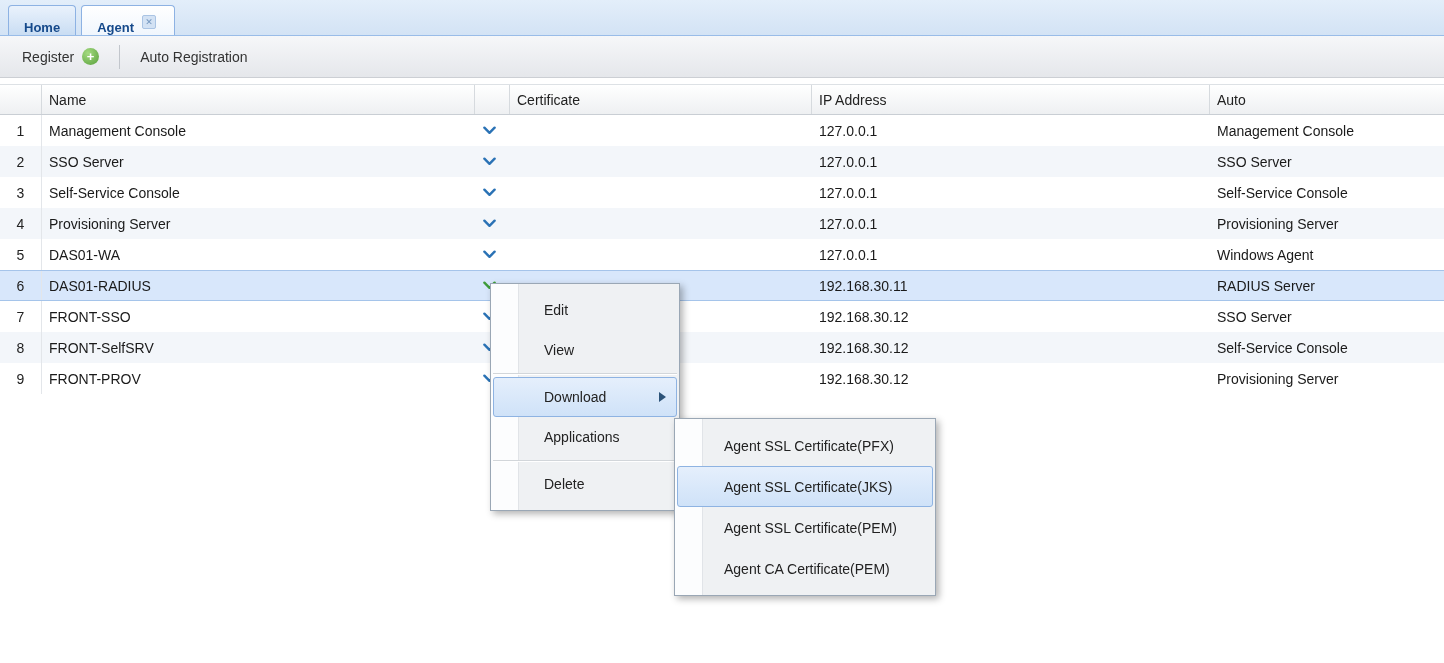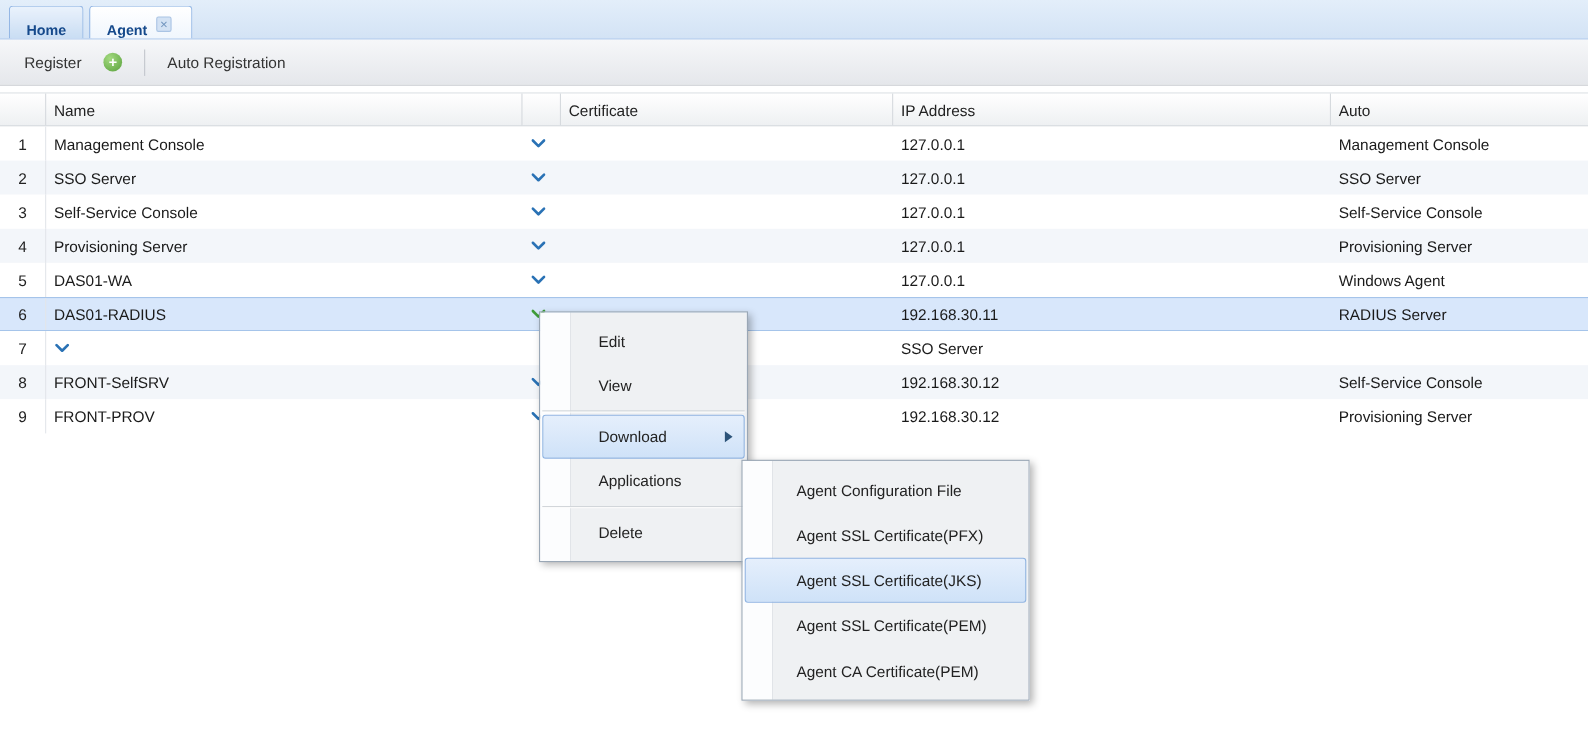--- a/index.html
+++ b/index.html
@@ -30,21 +30,21 @@
     display:flex; align-items:center; justify-content:center; cursor:pointer;
   }
 
   
   .toolbar {
     height:42px; background:linear-gradient(#f6f7f9,#e5e7eb);
     border-bottom:1px solid #cccfd4;
     display:flex; align-items:center; padding-left:14px;
     font-size:14px; color:#333;
   }
-  .tb-btn { display:flex; align-items:center; gap:20px; padding:6px 8px; border-radius:3px; cursor:pointer; }
+  .tb-btn { display:flex; align-items:center; gap:8px; padding:6px 8px; border-radius:3px; cursor:pointer; }
   .plus-icon {
     width:17px; height:17px; border-radius:50%;
     background:radial-gradient(circle at 35% 30%, #a4da80, var(--icon-green,#58a03b));
     color:#fff; font-size:13px; font-weight:bold;
     display:flex; align-items:center; justify-content:center; line-height:1;
   }
   .tb-sep { width:1px; height:24px; background:#c2c6cc; margin:0 12px; }
 
   
   .grid { margin-top:6px; }
@@ -201,20 +201,21 @@
       <svg class="chevron" width="13" height="9" viewBox="0 0 14 9">
         <path d="M1.5 1.5 L7 7 L12.5 1.5" fill="none" stroke="currentColor" stroke-width="2.6" stroke-linecap="round" stroke-linejoin="round"></path>
       </svg>
     </div>
     <div class="cell desc"></div>
     <div class="cell ip">192.168.30.11</div>
     <div class="cell type">RADIUS Server</div>
   </div>
       <div class="grid-row">
     <div class="cell num">7</div>
+    <div class="cell name">FRONT-SSO</div>
     <div class="cell arrow">
       <svg class="chevron" width="13" height="9" viewBox="0 0 14 9">
         <path d="M1.5 1.5 L7 7 L12.5 1.5" fill="none" stroke="currentColor" stroke-width="2.6" stroke-linecap="round" stroke-linejoin="round"></path>
       </svg>
     </div>
     <div class="cell desc"></div>
     <div class="cell ip">192.168.30.12</div>
     <div class="cell type">SSO Server</div>
   </div>
       <div class="grid-row alt">
@@ -260,23 +261,20 @@
       <span>Applications</span>
     </div>
     <div class="menu-sep"></div>
     <div class="menu-item">
       <span>Delete</span>
     </div>
   </div>
 
 <div class="menu submenu">
     <div class="menu-item">
-      <span>Agent Configuration File</span>
-    </div>
-    <div class="menu-item">
       <span>Agent SSL Certificate(PFX)</span>
     </div>
     <div class="menu-item highlighted">
       <span>Agent SSL Certificate(JKS)</span>
     </div>
     <div class="menu-item">
       <span>Agent SSL Certificate(PEM)</span>
     </div>
     <div class="menu-item">
       <span>Agent CA Certificate(PEM)</span>

